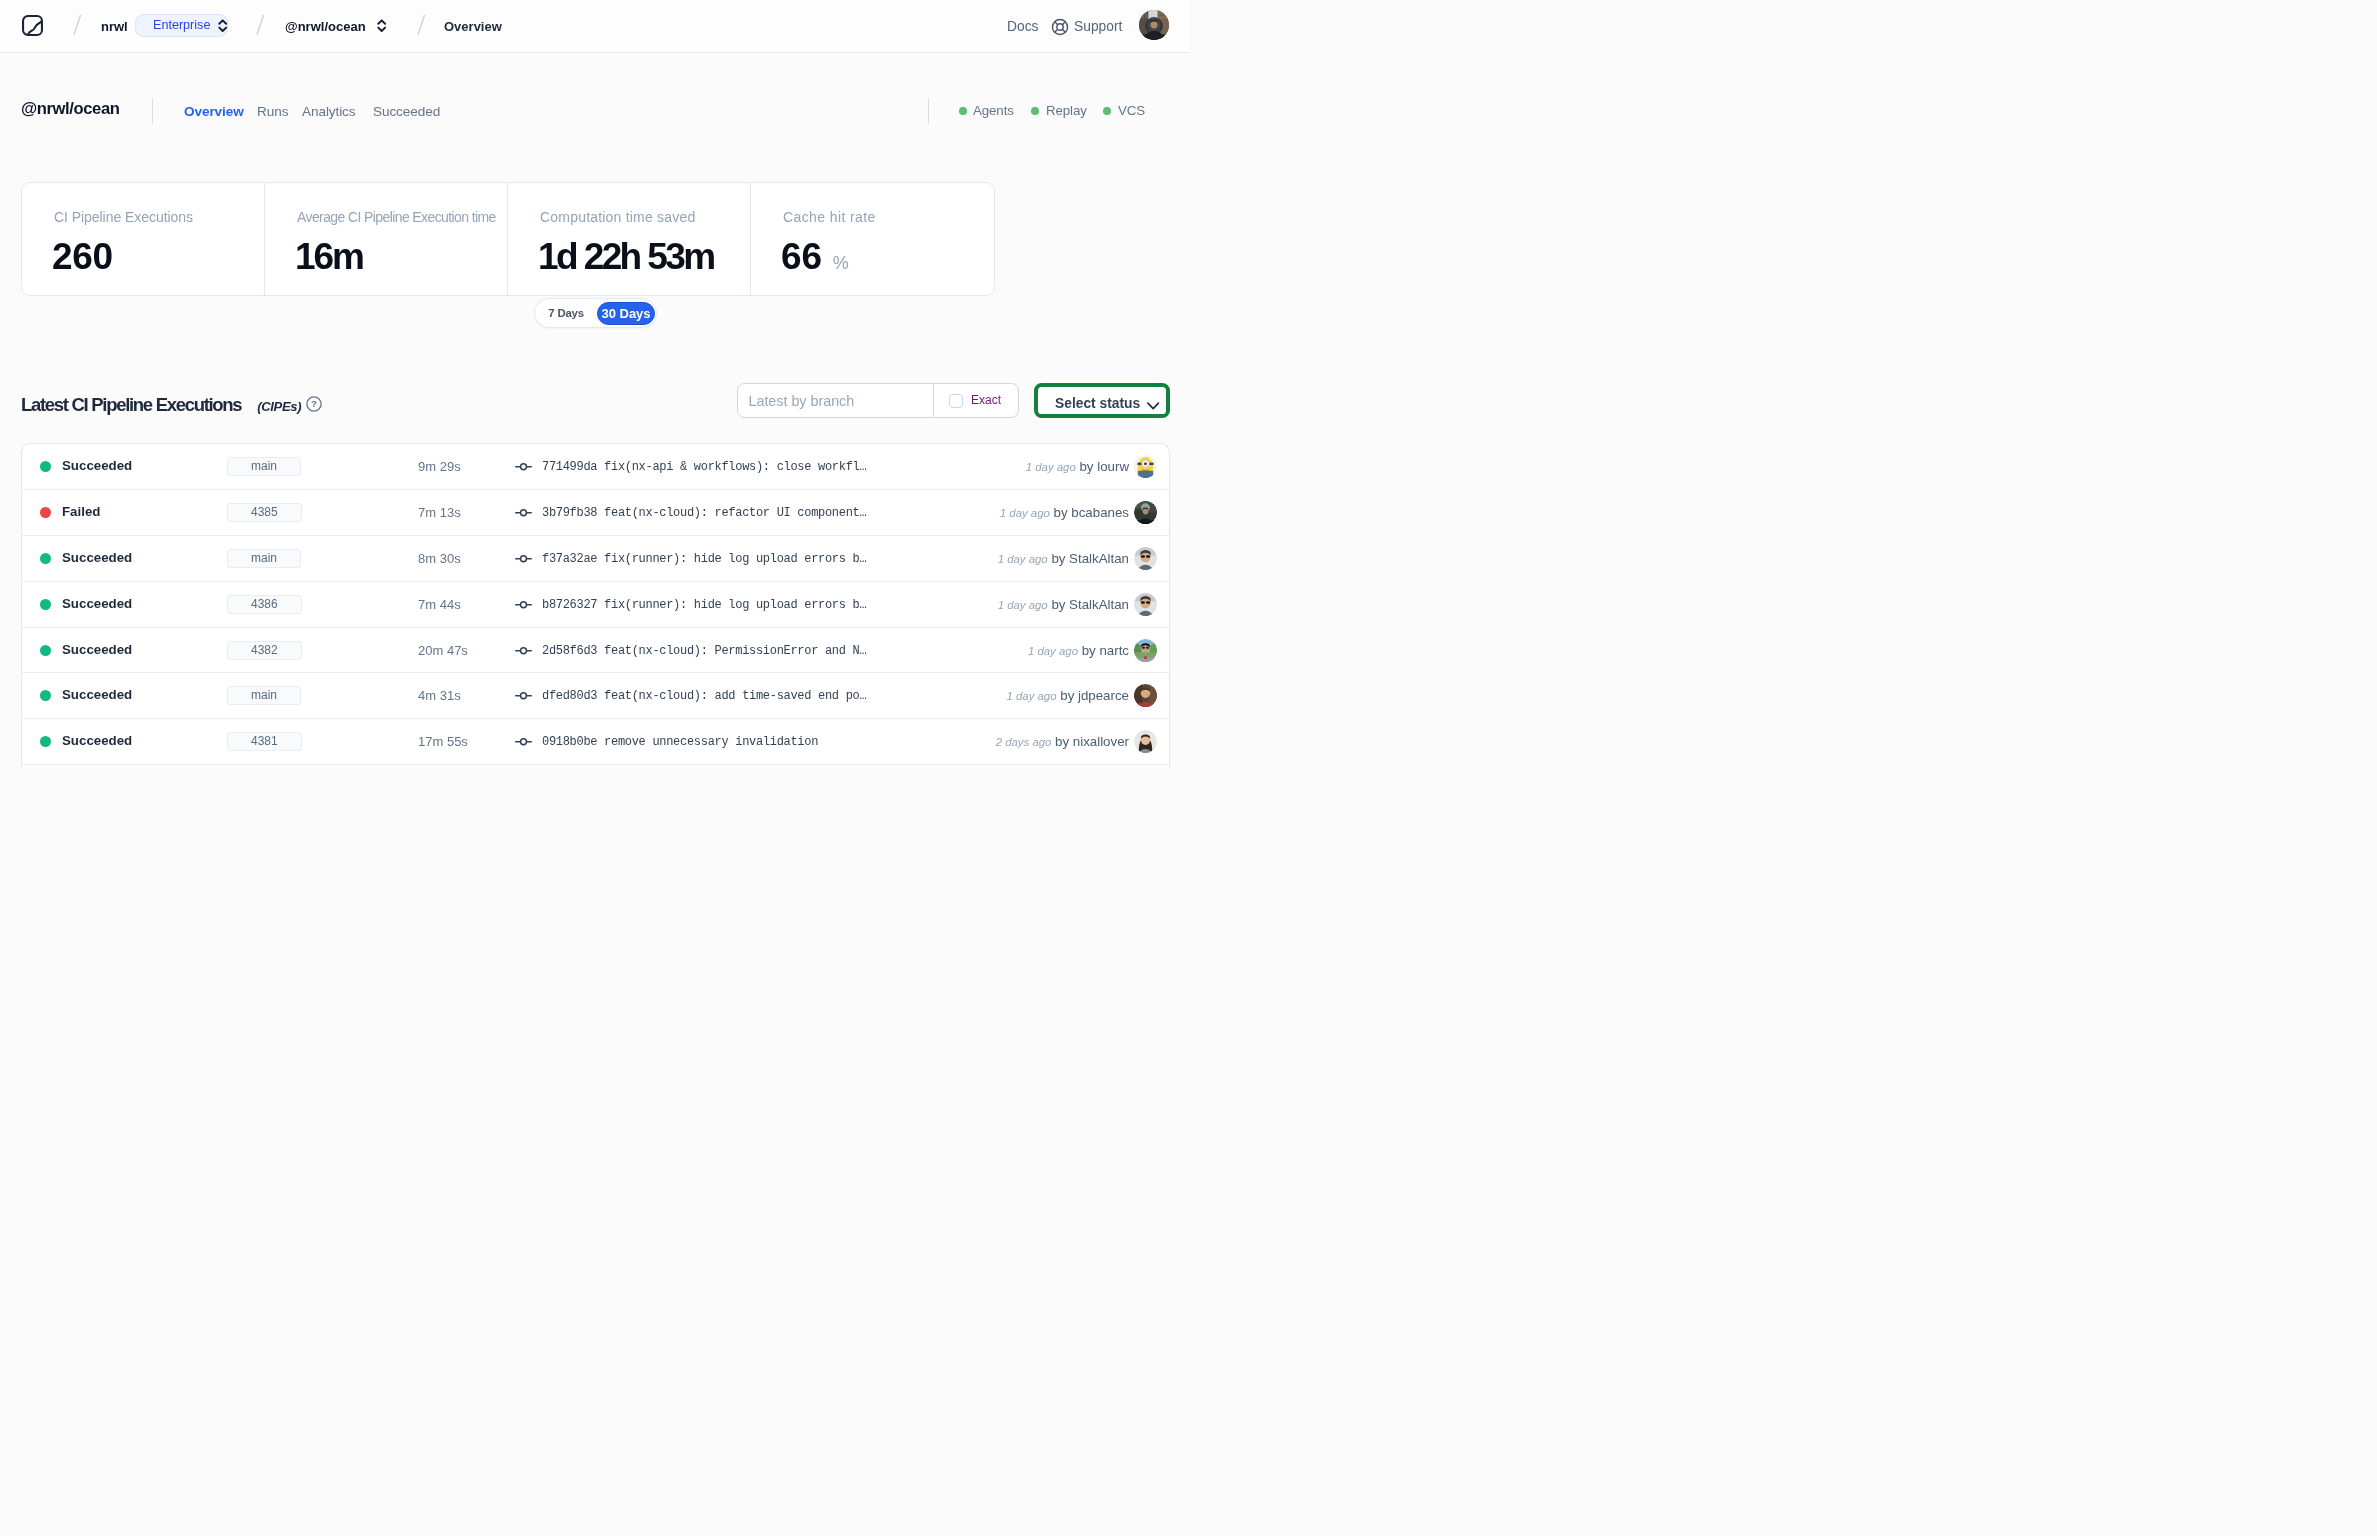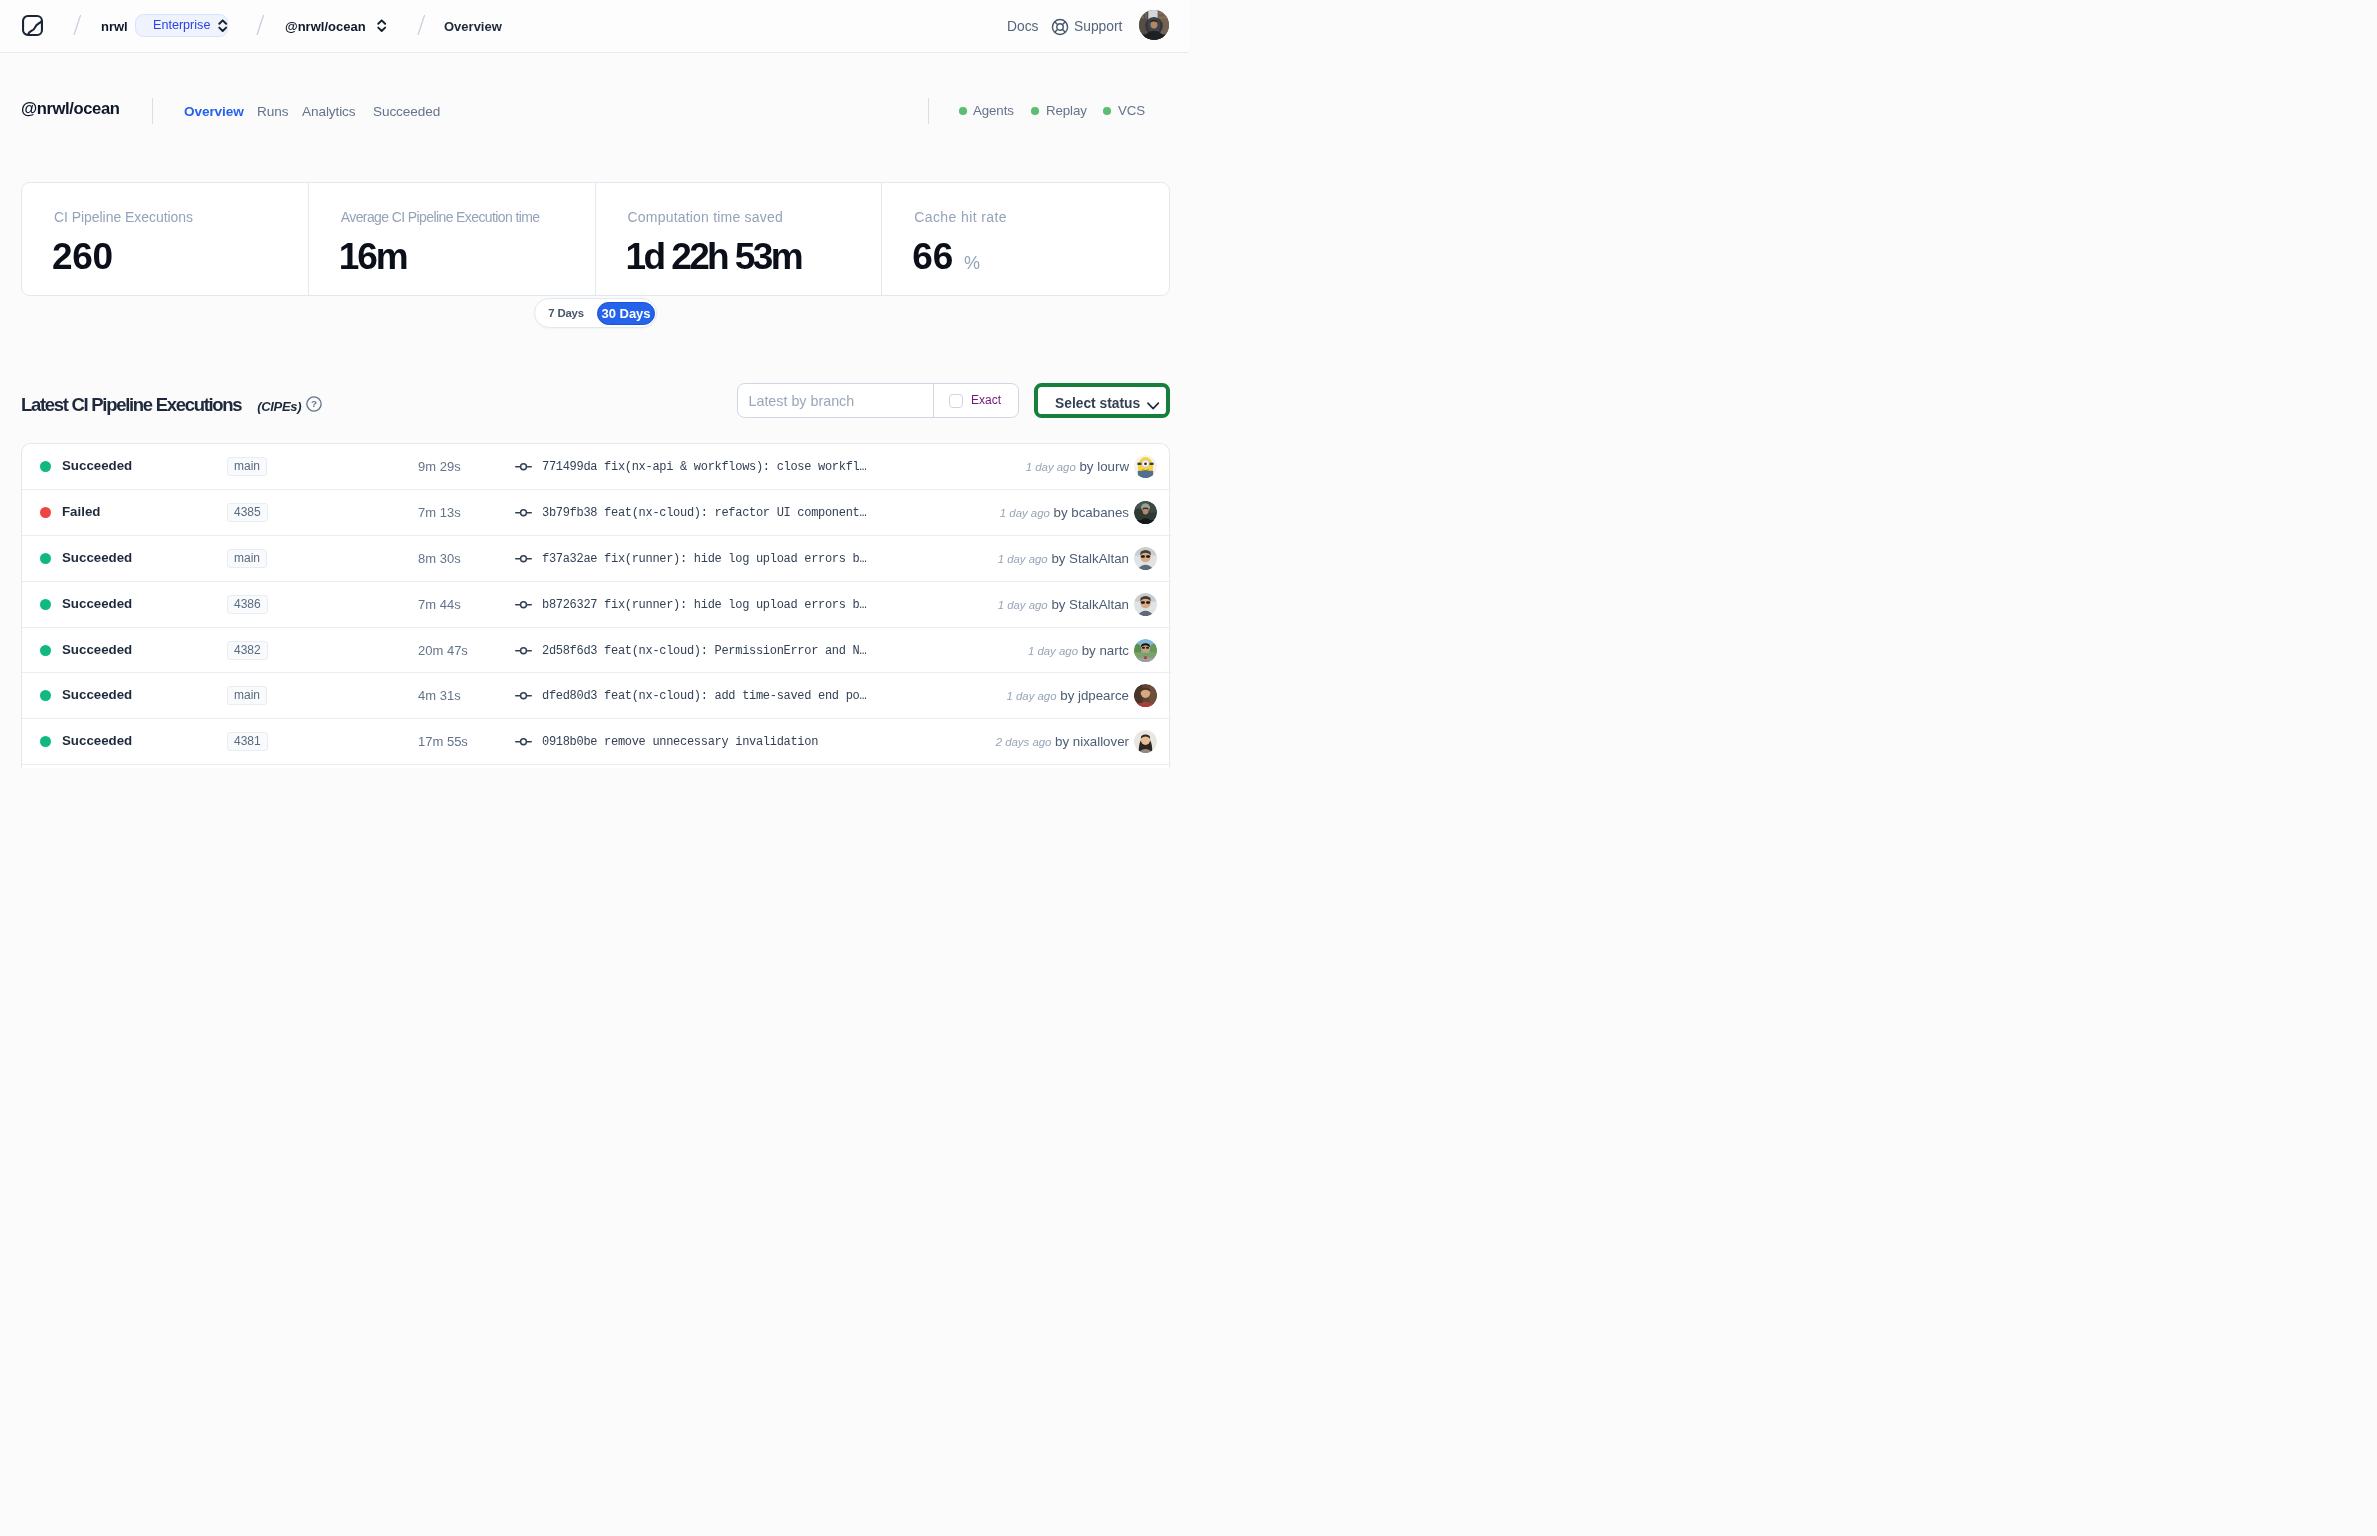--- a/index.html
+++ b/index.html
@@ -13,21 +13,21 @@
   .hnav { color:#55657c; font-size:13.8px; }
 
   
   .r2-title { font-size:16.6px; font-weight:700; color:#0f172a; letter-spacing:-0.4px; }
   .tab { font-size:13.6px; color:#64748b; letter-spacing:-0.1px; }
   .tab.active { color:#2563eb; font-weight:600; }
   .featdot { width:7.6px; height:7.6px; border-radius:50%; background:#5cbd73; display:inline-block; }
   .featlbl { font-size:13.3px; color:#64748b; letter-spacing:-0.1px; }
 
   
-  .stats { position:absolute; left:21px; top:182px; width:1149px; height:114px; background:#fff; border:1px solid #e2e8f0; border-radius:8.6px; display:flex; }
+  .stats { position:absolute; left:21px; top:182px; width:974px; height:114px; background:#fff; border:1px solid #e2e8f0; border-radius:8.6px; display:flex; }
   .scell { width:25%; position:relative; border-right:1px solid #e2e8f0; }
   .scell:last-child { border-right:none; }
   .slabel { position:absolute; left:32px; top:26px; font-size:14px; font-weight:500; color:#94a3b8; letter-spacing:-0.1px; }
   .snum { position:absolute; left:30px; top:53px; font-size:37px; font-weight:700; color:#0b0f1a; }
   .spct { font-size:18px; font-weight:400; color:#94a3b8; letter-spacing:0; margin-left:10.5px; }
 
   .toggle { position:absolute; left:534px; top:298px; width:123px; height:30px; background:#fff; border:1px solid #e2e8f0; border-radius:15px; box-shadow:0 1px 1.9px rgba(15,23,42,.04); }
   .t7 { position:absolute; left:13.3px; top:0; height:28.5px; line-height:28.5px; font-size:11.4px; letter-spacing:-0.2px; font-weight:600; color:#475569; }
   .t30 { position:absolute; left:62px; top:2.9px; width:58px; height:23px; background:#2563eb; border:1.4px solid #1d4fd7; border-radius:12.4px; color:#fff; font-size:13px; font-weight:700; text-align:center; line-height:21px; }
 
@@ -42,21 +42,21 @@
   .selst { position:absolute; left:1034px; top:383px; width:136px; height:35px; border:4px solid #15803d; border-radius:7.6px; background:#fff; }
   .selst span { position:absolute; left:17px; top:8.6px; font-size:13.8px; font-weight:600; color:#334155; }
 
   
   .tbl { position:absolute; left:21px; top:443px; width:1149px; height:325px; background:#fff; border:1px solid #e2e8f0; border-radius:9.5px 9.5px 0 0; border-bottom:none; }
   .trow { position:absolute; left:0; width:1149px; height:46px; }
   .trow + .trow { border-top:1px solid #e9edf2; }
   .sdot { position:absolute; left:18px; top:17px; width:11.4px; height:11.4px; border-radius:50%; }
   .g { background:#10b981; } .r { background:#ef4444; }
   .stat { position:absolute; left:40px; top:14.3px; font-size:13.3px; font-weight:600; color:#1e293b; }
-  .bchip { position:absolute; left:205px; top:13.3px; height:19px; line-height:17px; padding:0 6px; font-size:12px; color:#5a6a80; background:#f8fafc; border:1px solid #e8edf3; border-radius:3px; }
+  .bchip { position:absolute; left:205px; top:13.3px; height:19px; line-height:17px; padding:0 23px; font-size:12px; color:#5a6a80; background:#f8fafc; border:1px solid #e8edf3; border-radius:3px; }
   .dur { position:absolute; left:396px; top:15px; font-size:13px; color:#64748b; }
   .cmt { position:absolute; left:520px; top:16px; font-family:"Liberation Mono", monospace; font-size:12px; letter-spacing:-0.3px; color:#334155; white-space:pre; }
   .cico { position:absolute; left:493px; top:17px; }
   .when { position:absolute; right:42px; top:14.7px; font-size:13.3px; color:#4c5d74; text-align:right; }
   .when i { font-size:11.4px; color:#97a5b8; }
   .rava { position:absolute; right:14.3px; top:11.4px; width:23px; height:23px; border-radius:50%; overflow:hidden; }
 </style>
 </head>
 <body>
 

